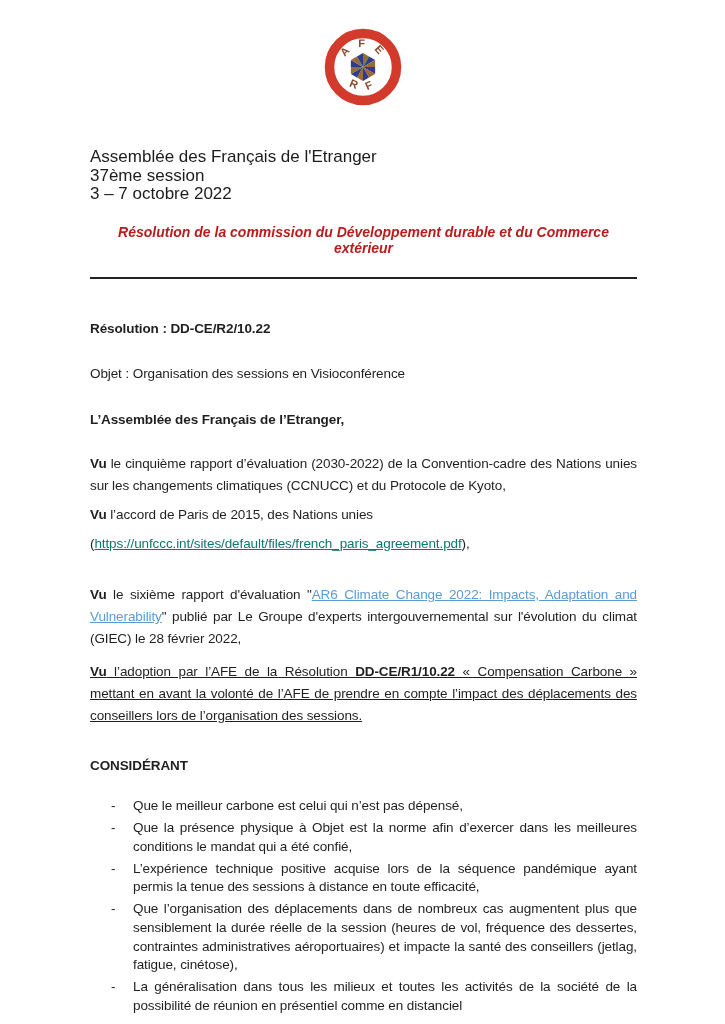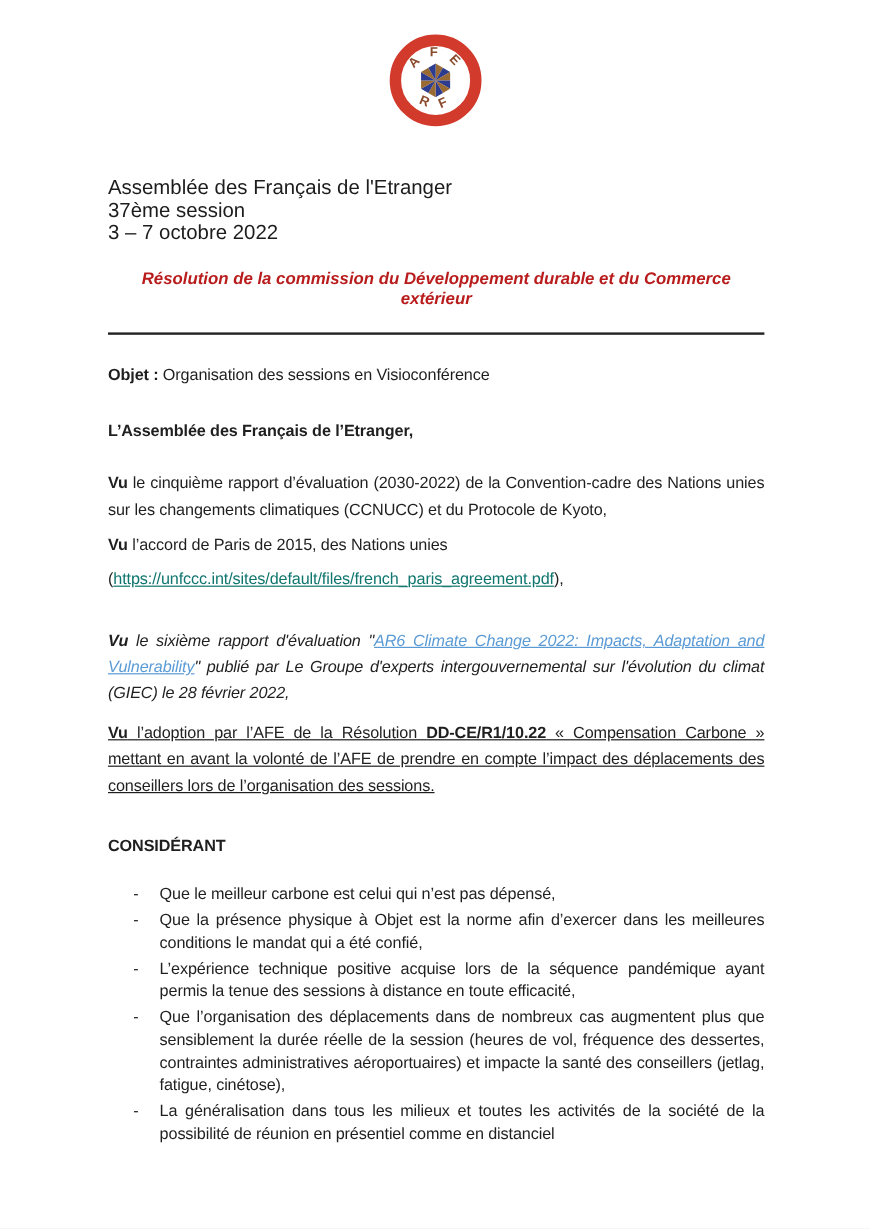--- a/index.html
+++ b/index.html
@@ -52,26 +52,26 @@
   }
   .body-txt {
     font-size: 13.5px;
     line-height: 22px;
     letter-spacing: -0.1px;
     margin: 0;
   }
   .just { text-align: justify; }
   .res-ref   { margin-top: 39px; font-weight: bold; }
   .objet     { margin-top: 23px; }
-  .objet b   { font-weight: bold; text-align: right; }
+  .objet b   { font-weight: normal; text-align: right; }
   .salutation{ margin-top: 24px; font-weight: bold; }
   .vu1 { margin-top: 22px; }
   .vu2 { margin-top: 7px; }
   .linkline { margin-top: 7px; }
-  .vu3 { margin-top: 29px; font-style: italic; }
+  .vu3 { margin-top: 29px; }
   .vu4 { margin-top: 11px; text-decoration: underline; }
   .considerant-h { margin-top: 28px; font-weight: bold; }
   a.lnk-primary {
     color: #0f766e;
     text-decoration: underline;
     cursor: pointer;
   }
   a.lnk-light {
     color: #5b9bd5;
     text-decoration: underline;
@@ -136,20 +136,21 @@
     <div class="hdr">
       <div>Assemblée des Français de l'Etranger</div>
       <div>37ème session</div>
       <div>3 – 7 octobre 2022</div>
     </div>
 
     <div class="doc-title">Résolution de la commission du Développement durable et du Commerce extérieur</div>
 
     <hr class="rule">
 
+    <p class="body-txt res-ref">Résolution : DD-CE/R2/10.22</p>
 
     <p class="body-txt objet"><b>Objet :</b><span> Organisation des sessions en Visioconférence</span></p>
 
     <p class="body-txt salutation">L’Assemblée des Français de l’Etranger,</p>
 
     <p class="body-txt just vu1"><b>Vu</b><span> le cinquième rapport d’évaluation (2030-2022) de la Convention-cadre des Nations unies sur les changements climatiques (CCNUCC) et du Protocole de Kyoto,</span></p>
 
     <p class="body-txt vu2"><b>Vu</b><span> l’accord de Paris de 2015, des Nations unies</span></p>
 
     <p class="body-txt linkline"><span> (</span><a class="lnk-primary" href="#">https://unfccc.int/sites/default/files/french_paris_agreement.pdf</a><span>),</span></p>

